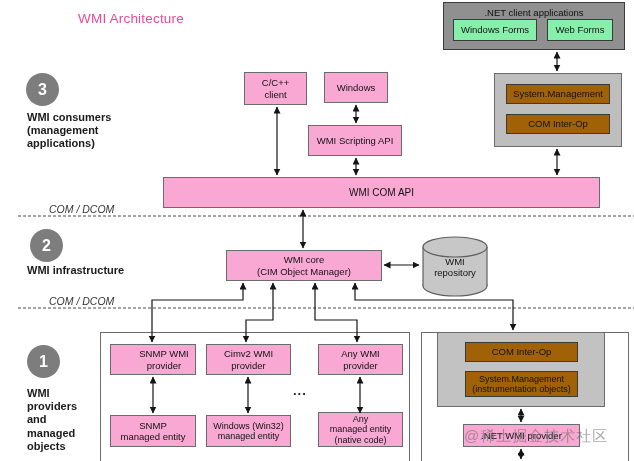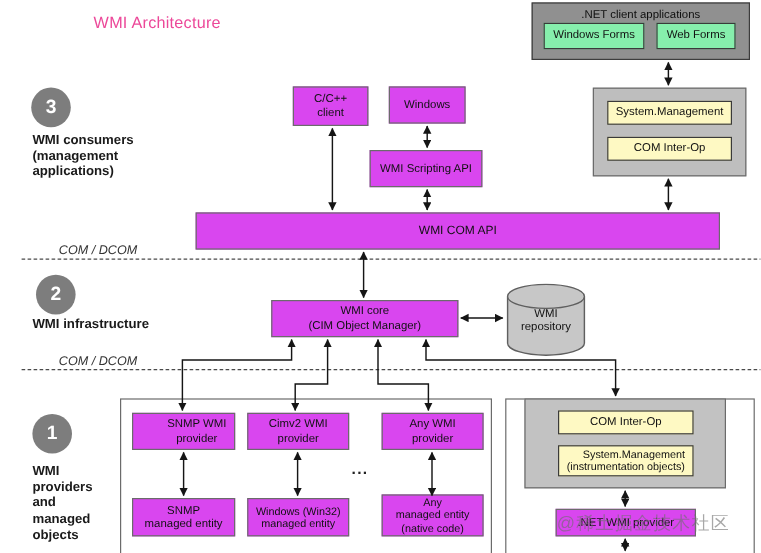--- a/index.html
+++ b/index.html
@@ -5,30 +5,30 @@
   html,body { margin:0; padding:0; background:#ffffff; }
   .stage {
     position:relative; width:634px; height:461px; background:#ffffff;
     font-family:"Liberation Sans", sans-serif; overflow:hidden; color:#111;
   }
   .title {
     position:absolute; left:78px; top:11px; font-size:13.5px; color:#ec4899;
     letter-spacing:.2px;
   }
   .box {
-    position:absolute; background:#d946ef; border:1px solid #6b6b6b;
+    position:absolute; background:#f9a8d4; border:1px solid #6b6b6b;
     display:flex; align-items:center; justify-content:center; text-align:center;
     font-size:9.5px; line-height:1.18; color:#111; white-space:pre-line;
     box-sizing:border-box;
   }
   .container-outline { background:transparent; border:1px solid #6b6b6b; }
   .dark-outer { background:#909090; border:1px solid #3c3c3c; }
   .light-inner { background:#86efac; border:1px solid #3a3a3a; }
   .mid-container { background:#bebebe; border:1px solid #6b6b6b; }
-  .dark-inner { background:#fef9c3; border:1px solid #3a3a3a;text-align:right; }
+  .dark-inner { background:#a16207; border:1px solid #3a3a3a; }
   .small { font-size:9px; line-height:1.12; }
   .num {
     position:absolute; width:33px; height:33px; border-radius:50%;
     background:#7d7d7d; color:#fff; font-weight:bold; font-size:16px;
     display:flex; align-items:center; justify-content:center;
   }
   .seclabel {
     position:absolute; font-weight:bold; font-size:11px; color:#1a1a1a;
     white-space:pre-line; line-height:1.2;
   }

